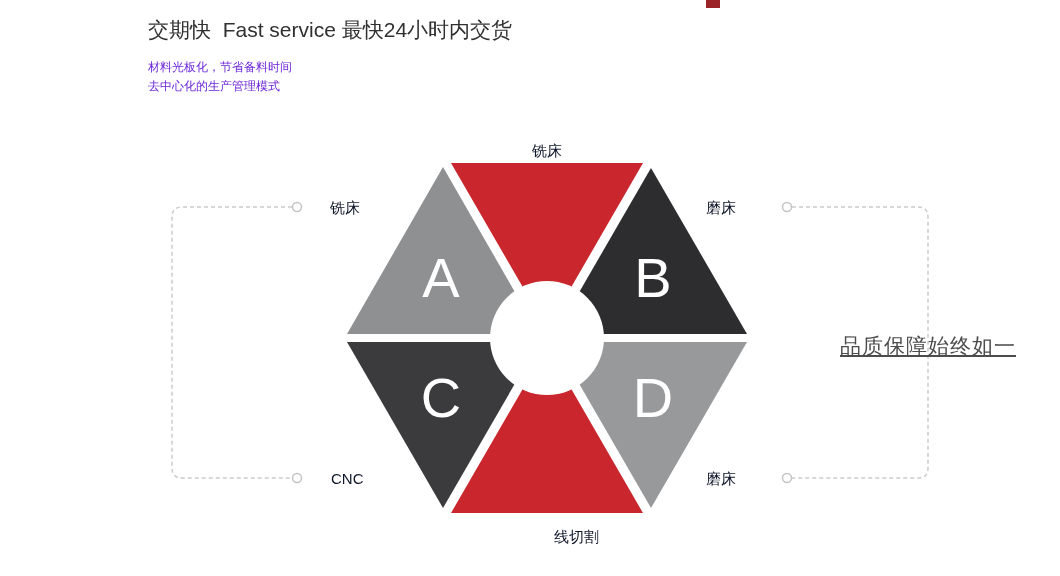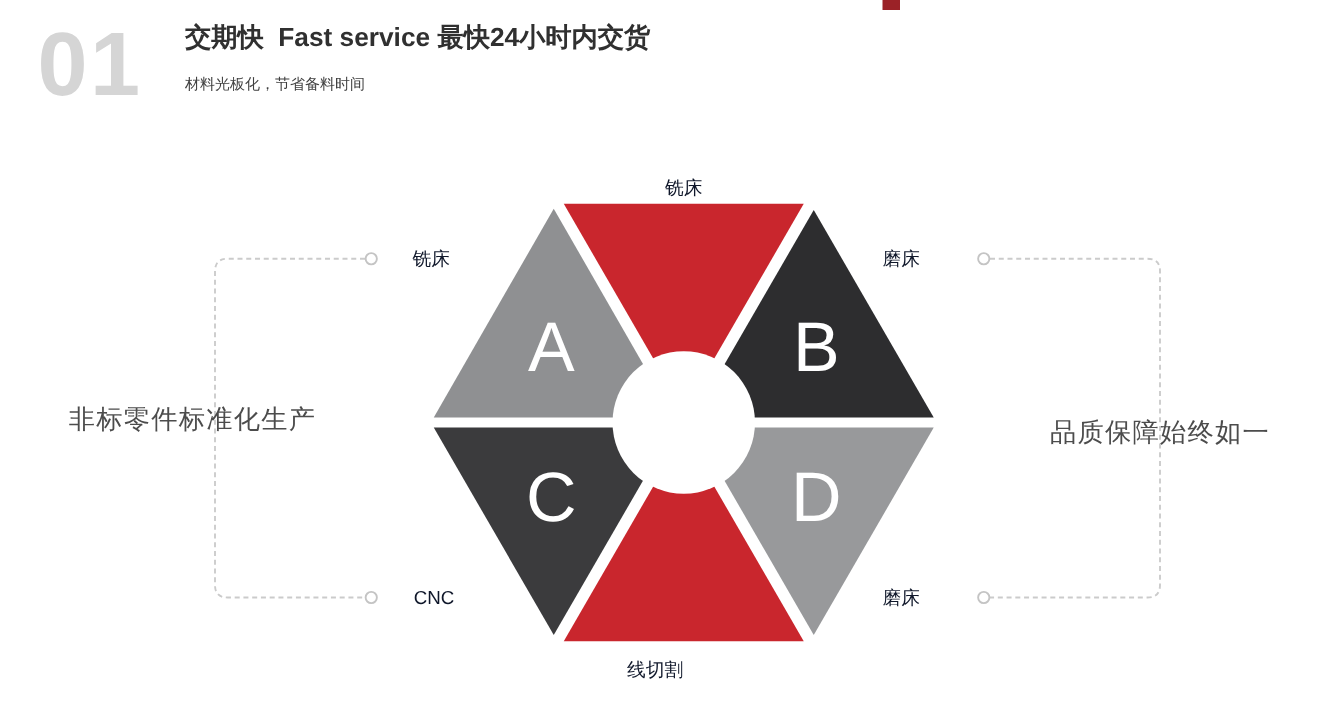--- a/index.html
+++ b/index.html
@@ -15,26 +15,26 @@
 
   .top-marker { left:706px; top:0; width:14px; height:8px; background:#9b2227; }
 
   .section-number {
     left:30px; top:16px;
     font-size:72px; font-weight:bold; line-height:1;
     color:#d5d5d5; letter-spacing:2px;
   }
   .title {
     left:148px; top:16px;
-    font-size:21px; font-weight:bold; color:#303030;
+    font-size:21px; font-weight:normal; color:#303030;
     white-space:pre;
   }
   .bullets {
     left:148px; top:58px;
-    font-size:12px; color:#404040; line-height:19px;
+    font-size:12px; color:#6d28d9; line-height:19px;
   }
 
   svg.diagram { left:0; top:0; }
   .dash { fill:none; stroke:#cbcbcb; stroke-width:1.5; stroke-dasharray:4 3; }
   .node { fill:#ffffff; stroke:#c4c4c4; stroke-width:1.5; }
   .seg-letter {
     font-family:"Liberation Sans", sans-serif;
     font-size:56px; font-weight:400;
     fill:#ffffff; text-anchor:middle;
   }
@@ -47,26 +47,26 @@
     color:#4c4c4c; font-size:21px; letter-spacing:1px;
   }
 </style>
 </head>
 <body>
 
 <div class="slide">
 
   <div class="abs top-marker"></div>
 
-  <div class="abs section-number">01</div>
 
   <div class="abs title">交期快  Fast service 最快24小时内交货</div>
 
   <div class="abs bullets">
     <div>材料光板化，节省备料时间</div>
+    <div>去中心化的生产管理模式</div>
   </div>
 
   <svg class="abs diagram" width="1060" height="576" viewBox="0 0 1060 576">
 
     <path class="dash" d="M292 207 H182 Q172 207 172 217 V468 Q172 478 182 478 H292"></path>
     <path class="dash" d="M792 207 H918 Q928 207 928 217 V468 Q928 478 918 478 H792"></path>
 
     <circle class="node" cx="297" cy="207" r="4.5"></circle>
     <circle class="node" cx="297" cy="478" r="4.5"></circle>
     <circle class="node" cx="787" cy="207" r="4.5"></circle>
@@ -90,19 +90,18 @@
   <div class="label center" style="left:497px; top:142px;">铣床</div>
 
   <div class="label" style="left:330px; top:199px;">铣床</div>
 
   <div class="label" style="left:706px; top:199px;">磨床</div>
 
   <div class="label" style="left:331px; top:470px;text-align:center;">CNC</div>
 
   <div class="label" style="left:706px; top:470px;">磨床</div>
 
-  <div class="label center" style="left:474px; top:528px;">线切割</div>
+  <div class="label center" style="left:499px; top:528px;text-align:right;">线切割</div>
 
-  <div class="side-text" style="left:55px; top:321px;">非标零件标准化生产</div>
 
-  <div class="side-text" style="left:840px; top:332px;">品质保障始终如一</div>
+  <div class="side-text" style="left:840px; top:332px;text-decoration:underline;">品质保障始终如一</div>
 
 </div>
 
 </body></html>

